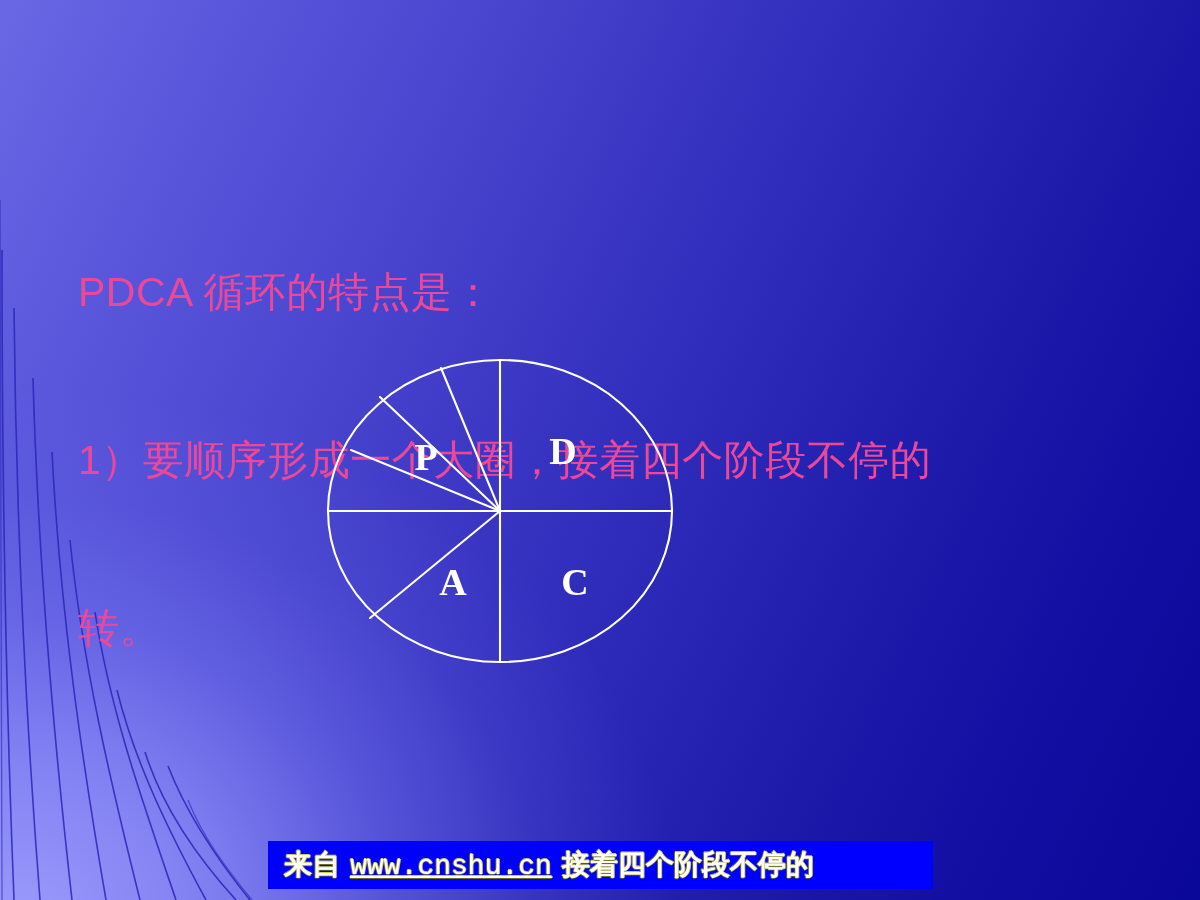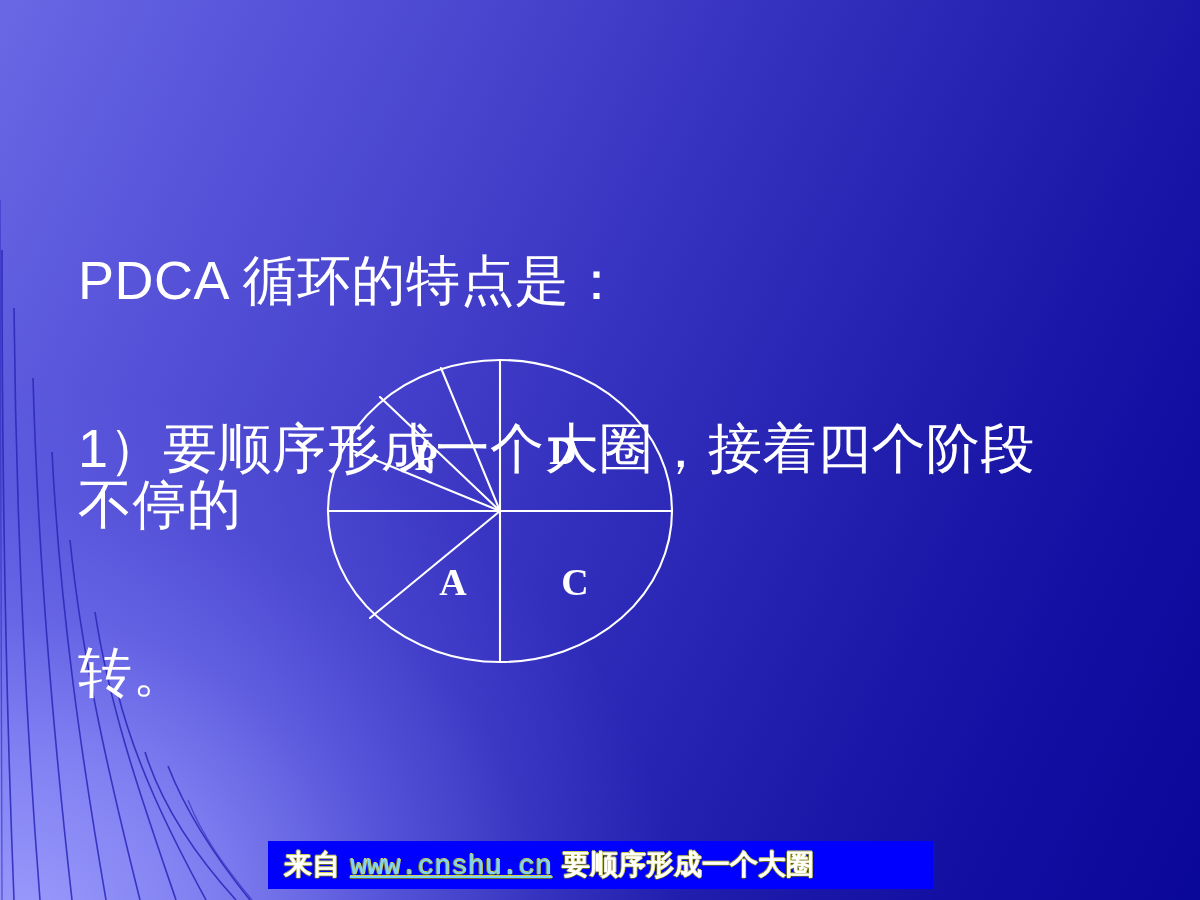--- a/index.html
+++ b/index.html
@@ -41,24 +41,24 @@
         rgba(110,110,240,0.0) 86%);
   }
   #bg-fan {
     position: absolute;
     inset: 0;
   }
   
   #body-text {
     position: absolute;
     left: 78px;
-    top: 140px;
+    top: 152px;
     width: 1010px;
-    color: #ffffff;
-    font-size: 54px;
+    color: #ec4899;
+    font-size: 41px;
     line-height: 56px;
     letter-spacing: 0.5px;
     white-space: pre-wrap;
   }
   #body-text .ln { display: block; }
   
   #pdca-diagram {
     position: absolute;
     left: 300px;
     top: 330px;
@@ -163,17 +163,17 @@
     </svg>
 
     <div class="circle-label" id="label-p">P</div>
     <div class="circle-label" id="label-d">D</div>
     <div class="circle-label" id="label-a">A</div>
     <div class="circle-label" id="label-c">C</div>
   </div>
 
   <div id="footer-banner">
     <div id="footer-text">
-      <span id="footer-prefix">来自</span><a id="footer-url" href="#" style="color:#7dd3fc;">www.cnshu.cn</a><span id="footer-suffix">要顺序形成一个大圈</span>
+      <span id="footer-prefix">来自</span><a id="footer-url" href="#" style="color:#ffffff;">www.cnshu.cn</a><span id="footer-suffix">接着四个阶段不停的</span>
     </div>
   </div>
 
 </div>
 
 </body></html>

